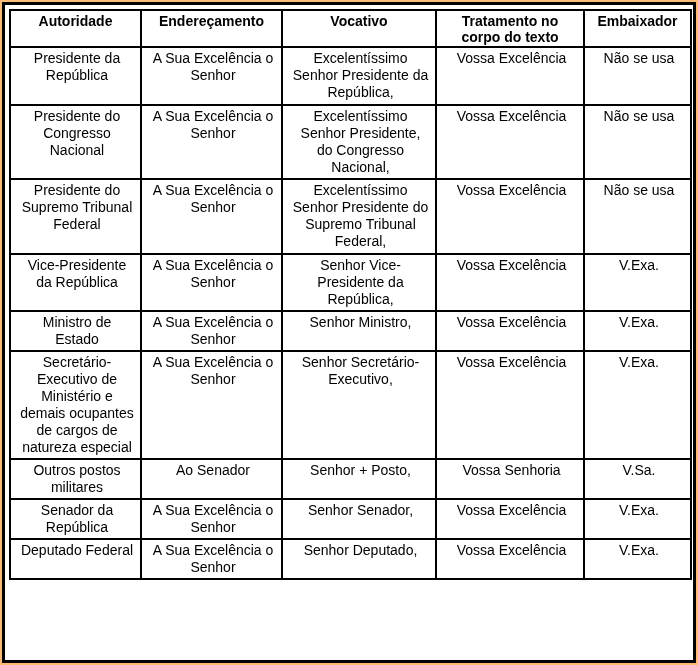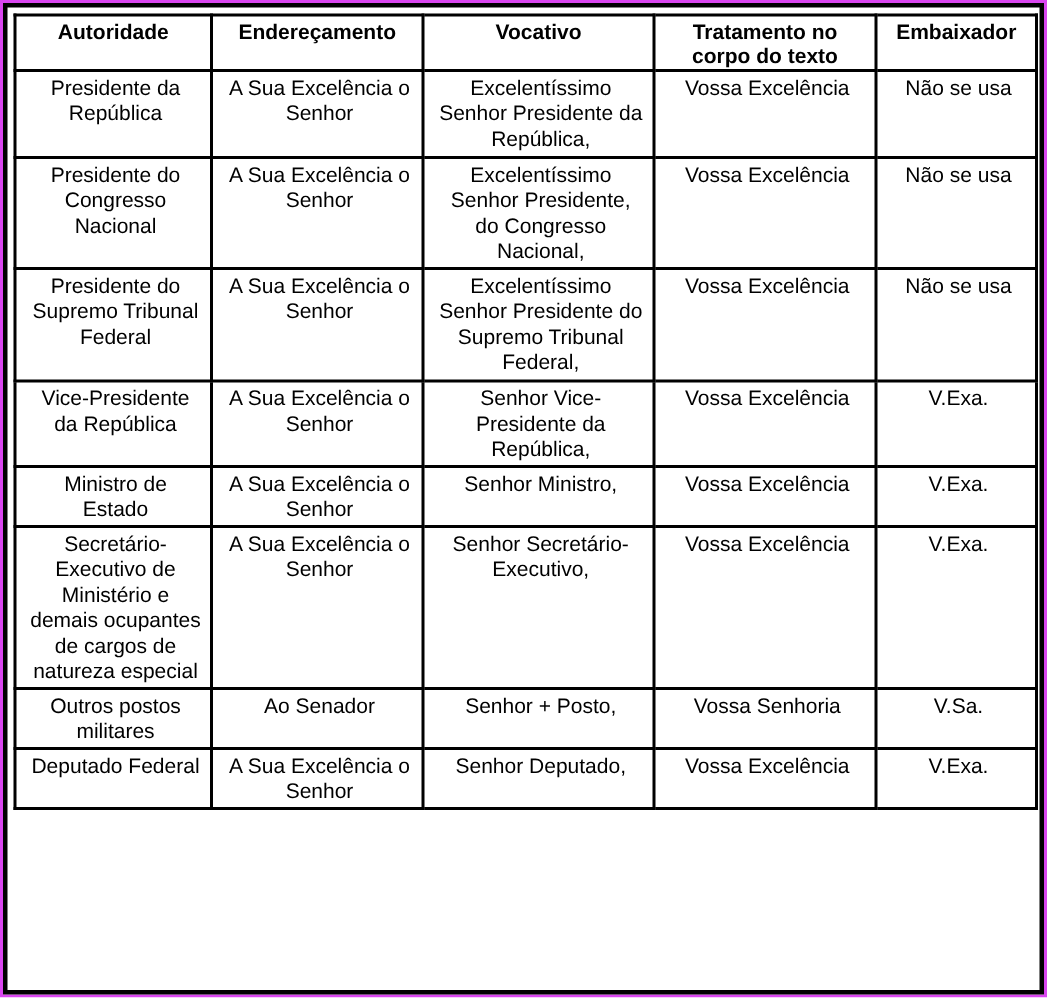--- a/index.html
+++ b/index.html
@@ -5,21 +5,21 @@
   html, body {
     margin: 0;
     padding: 0;
     background: #ffffff;
   }
   .page {
     position: relative;
     width: 698px;
     height: 665px;
     overflow: hidden;
-    background: #d946ef;
+    background: #fdba74;
     font-family: "Liberation Sans", "DejaVu Sans", sans-serif;
     color: #000000;
   }
   .frame {
     position: absolute;
     left: 2px;
     top: 2px;
     right: 2px;
     bottom: 2px;
     border: 3px solid #000000;
@@ -155,20 +155,29 @@
             <td>V.Exa.</td>
           </tr>
           <tr style="height: 40px;">
             <td>Outros postos
 militares</td>
             <td>Ao Senador</td>
             <td>Senhor + Posto,</td>
             <td>Vossa Senhoria</td>
             <td>V.Sa.</td>
           </tr>
+          <tr style="height: 38px;">
+            <td>Senador da
+República</td>
+            <td>A Sua Excelência o
+Senhor</td>
+            <td>Senhor Senador,</td>
+            <td>Vossa Excelência</td>
+            <td>V.Exa.</td>
+          </tr>
           <tr style="height: 34px;">
             <td>Deputado Federal</td>
             <td>A Sua Excelência o
 Senhor</td>
             <td>Senhor Deputado,</td>
             <td>Vossa Excelência</td>
             <td>V.Exa.</td>
           </tr>
         </tbody>
     </table>

